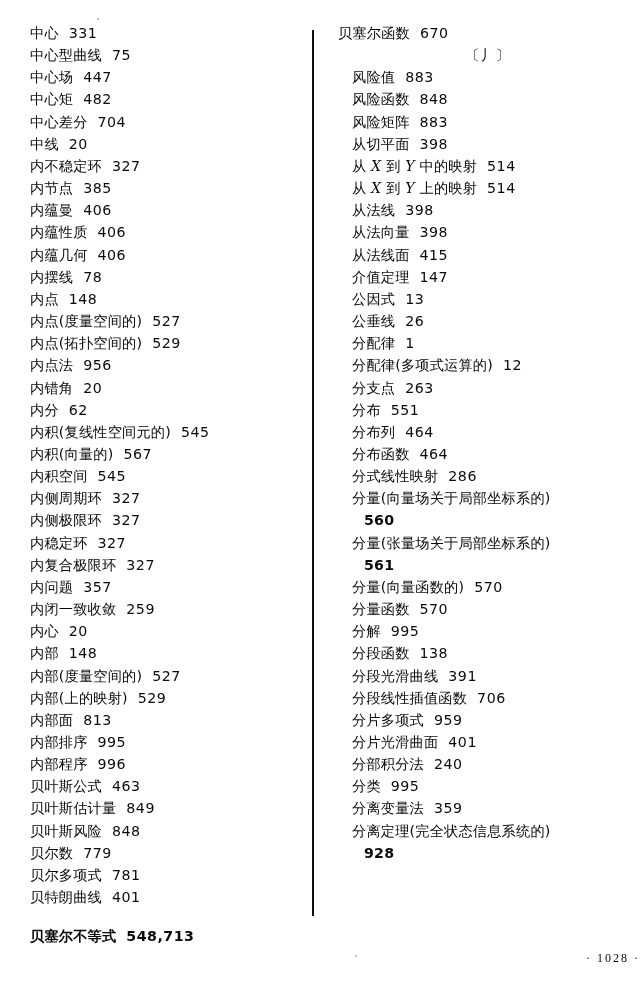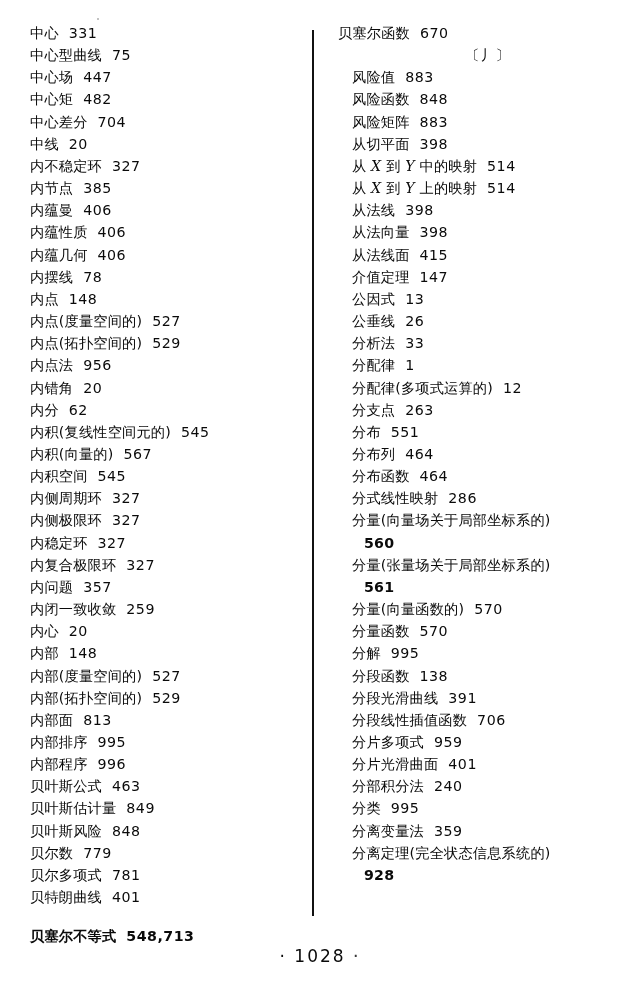--- a/index.html
+++ b/index.html
@@ -77,23 +77,24 @@
   }
   .italic {
     font-style: italic;
     font-family: "DejaVu Serif", serif;
   }
   .footer {
     position: absolute;
     left: 0;
     right: 0;
     bottom: 22px;
-    text-align: center;
-    font-size: 17px;
+    text-align: right;
+    font-size: 12px;
     letter-spacing: 2px;
+    font-family: Liberation Serif, serif;
   }
   .speck {
     position: absolute;
     background: #777;
     width: 2px;
     height: 2px;
     border-radius: 50%;
     opacity: 0.6;
   }
 </style>
@@ -127,21 +128,21 @@
       <div class="entry"><span>内积空间</span><span class="pg">545</span></div>
       <div class="entry"><span>内侧周期环</span><span class="pg">327</span></div>
       <div class="entry"><span>内侧极限环</span><span class="pg">327</span></div>
       <div class="entry"><span>内稳定环</span><span class="pg">327</span></div>
       <div class="entry"><span>内复合极限环</span><span class="pg">327</span></div>
       <div class="entry"><span>内问题</span><span class="pg">357</span></div>
       <div class="entry"><span>内闭一致收敛</span><span class="pg">259</span></div>
       <div class="entry"><span>内心</span><span class="pg">20</span></div>
       <div class="entry"><span>内部</span><span class="pg">148</span></div>
       <div class="entry"><span>内部(度量空间的)</span><span class="pg">527</span></div>
-      <div class="entry"><span>内部(拓扑空间的)</span><span class="pg">529</span></div>
+      <div class="entry"><span>内部(上的映射)</span><span class="pg">529</span></div>
       <div class="entry"><span>内部面</span><span class="pg">813</span></div>
       <div class="entry"><span>内部排序</span><span class="pg">995</span></div>
       <div class="entry"><span>内部程序</span><span class="pg">996</span></div>
       <div class="entry"><span>贝叶斯公式</span><span class="pg">463</span></div>
       <div class="entry"><span>贝叶斯估计量</span><span class="pg">849</span></div>
       <div class="entry"><span>贝叶斯风险</span><span class="pg">848</span></div>
       <div class="entry"><span>贝尔数</span><span class="pg">779</span></div>
       <div class="entry"><span>贝尔多项式</span><span class="pg">781</span></div>
       <div class="entry"><span>贝特朗曲线</span><span class="pg">401</span></div>
       <div class="entry bold"><span>贝塞尔不等式</span><span class="pg">548,713</span></div>
@@ -157,21 +158,20 @@
       <div class="entry indent"><span>风险矩阵</span><span class="pg">883</span></div>
       <div class="entry indent"><span>从切平面</span><span class="pg">398</span></div>
       <div class="entry indent"><span>从 <span class="italic">X</span> 到 <span class="italic">Y</span> 中的映射</span><span class="pg">514</span></div>
       <div class="entry indent"><span>从 <span class="italic">X</span> 到 <span class="italic">Y</span> 上的映射</span><span class="pg">514</span></div>
       <div class="entry indent"><span>从法线</span><span class="pg">398</span></div>
       <div class="entry indent"><span>从法向量</span><span class="pg">398</span></div>
       <div class="entry indent"><span>从法线面</span><span class="pg">415</span></div>
       <div class="entry indent"><span>介值定理</span><span class="pg">147</span></div>
       <div class="entry indent"><span>公因式</span><span class="pg">13</span></div>
       <div class="entry indent"><span>公垂线</span><span class="pg">26</span></div>
-      <div class="entry indent"><span>分析法</span><span class="pg">33</span></div>
       <div class="entry indent"><span>分配律</span><span class="pg">1</span></div>
       <div class="entry indent"><span>分配律(多项式运算的)</span><span class="pg">12</span></div>
       <div class="entry indent"><span>分支点</span><span class="pg">263</span></div>
       <div class="entry indent"><span>分布</span><span class="pg">551</span></div>
       <div class="entry indent"><span>分布列</span><span class="pg">464</span></div>
       <div class="entry indent"><span>分布函数</span><span class="pg">464</span></div>
       <div class="entry indent"><span>分式线性映射</span><span class="pg">286</span></div>
       <div class="entry indent"><span>分量(向量场关于局部坐标系的)</span><span class="pg"></span></div>
       <div class="entry cont"><span>560</span></div>
       <div class="entry indent"><span>分量(张量场关于局部坐标系的)</span><span class="pg"></span></div>

